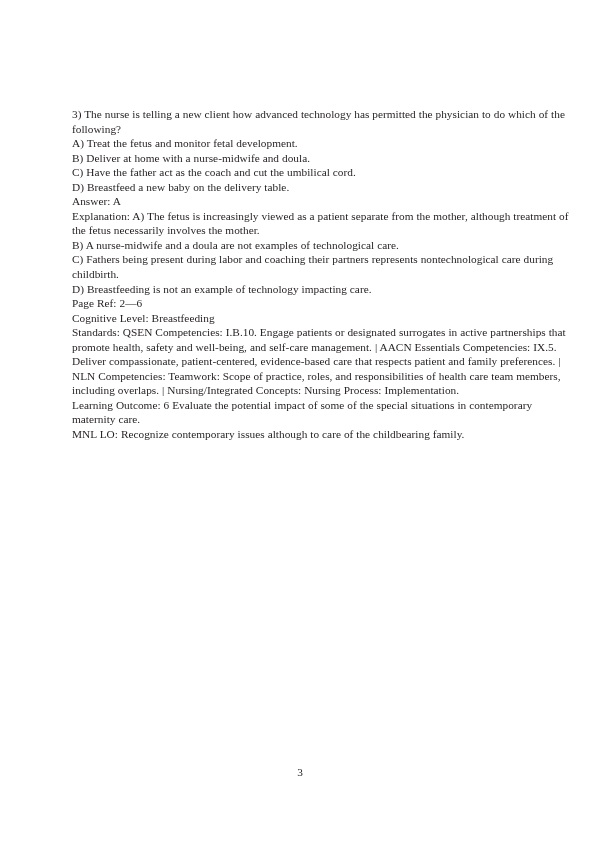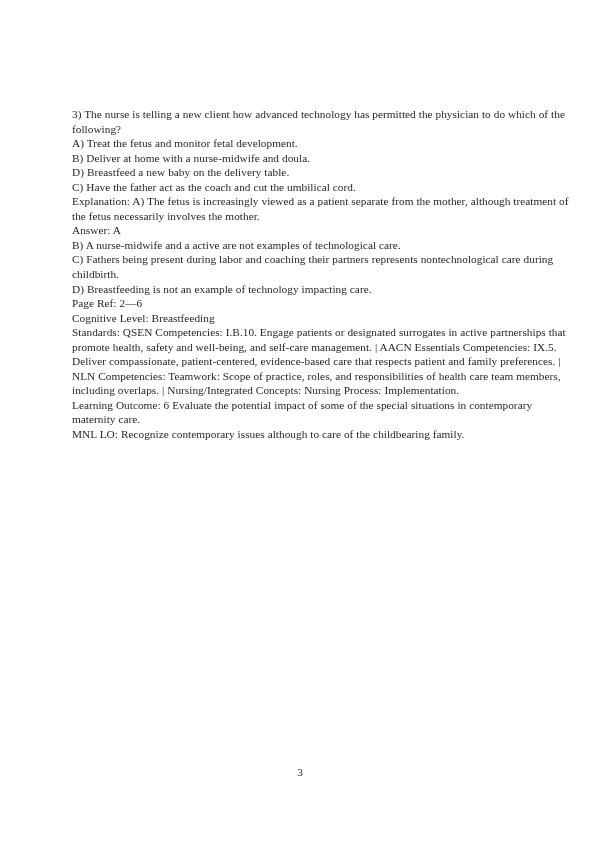--- a/index.html
+++ b/index.html
@@ -56,29 +56,29 @@
 <div class="page">
 
   <div class="content">
 
     <p class="line-block q-stem">3) The nurse is telling a new client how advanced technology has permitted the physician to do which of the following?</p>
 
     <p class="line-block opt">A) Treat the fetus and monitor fetal development.</p>
 
     <p class="line-block opt">B) Deliver at home with a nurse-midwife and doula.</p>
 
+    <p class="line-block opt">C) Have the father act as the coach and cut the umbilical cord.</p>
+
     <p class="line-block opt">D) Breastfeed a new baby on the delivery table.</p>
 
-    <p class="line-block opt">C) Have the father act as the coach and cut the umbilical cord.</p>
+    <p class="line-block answer">Answer:  A</p>
 
     <p class="line-block expl">Explanation: A) The fetus is increasingly viewed as a patient separate from the mother, although treatment of the fetus necessarily involves the mother.</p>
 
-    <p class="line-block answer">Answer:  A</p>
-
-    <p class="line-block expl">B) A nurse-midwife and a active are not examples of technological care.</p>
+    <p class="line-block expl">B) A nurse-midwife and a doula are not examples of technological care.</p>
 
     <p class="line-block expl">C) Fathers being present during labor and coaching their partners represents nontechnological care during childbirth.</p>
 
     <p class="line-block expl">D) Breastfeeding is not an example of technology impacting care.</p>
 
     <p class="line-block meta">Page Ref: 2—6</p>
 
     <p class="line-block meta">Cognitive Level:  Breastfeeding</p>
 
 

